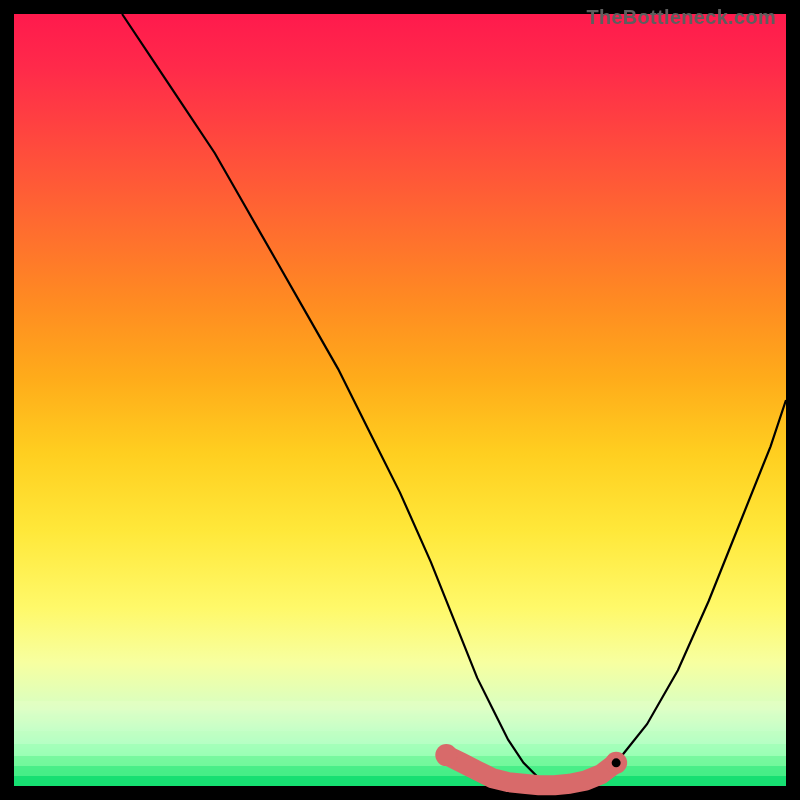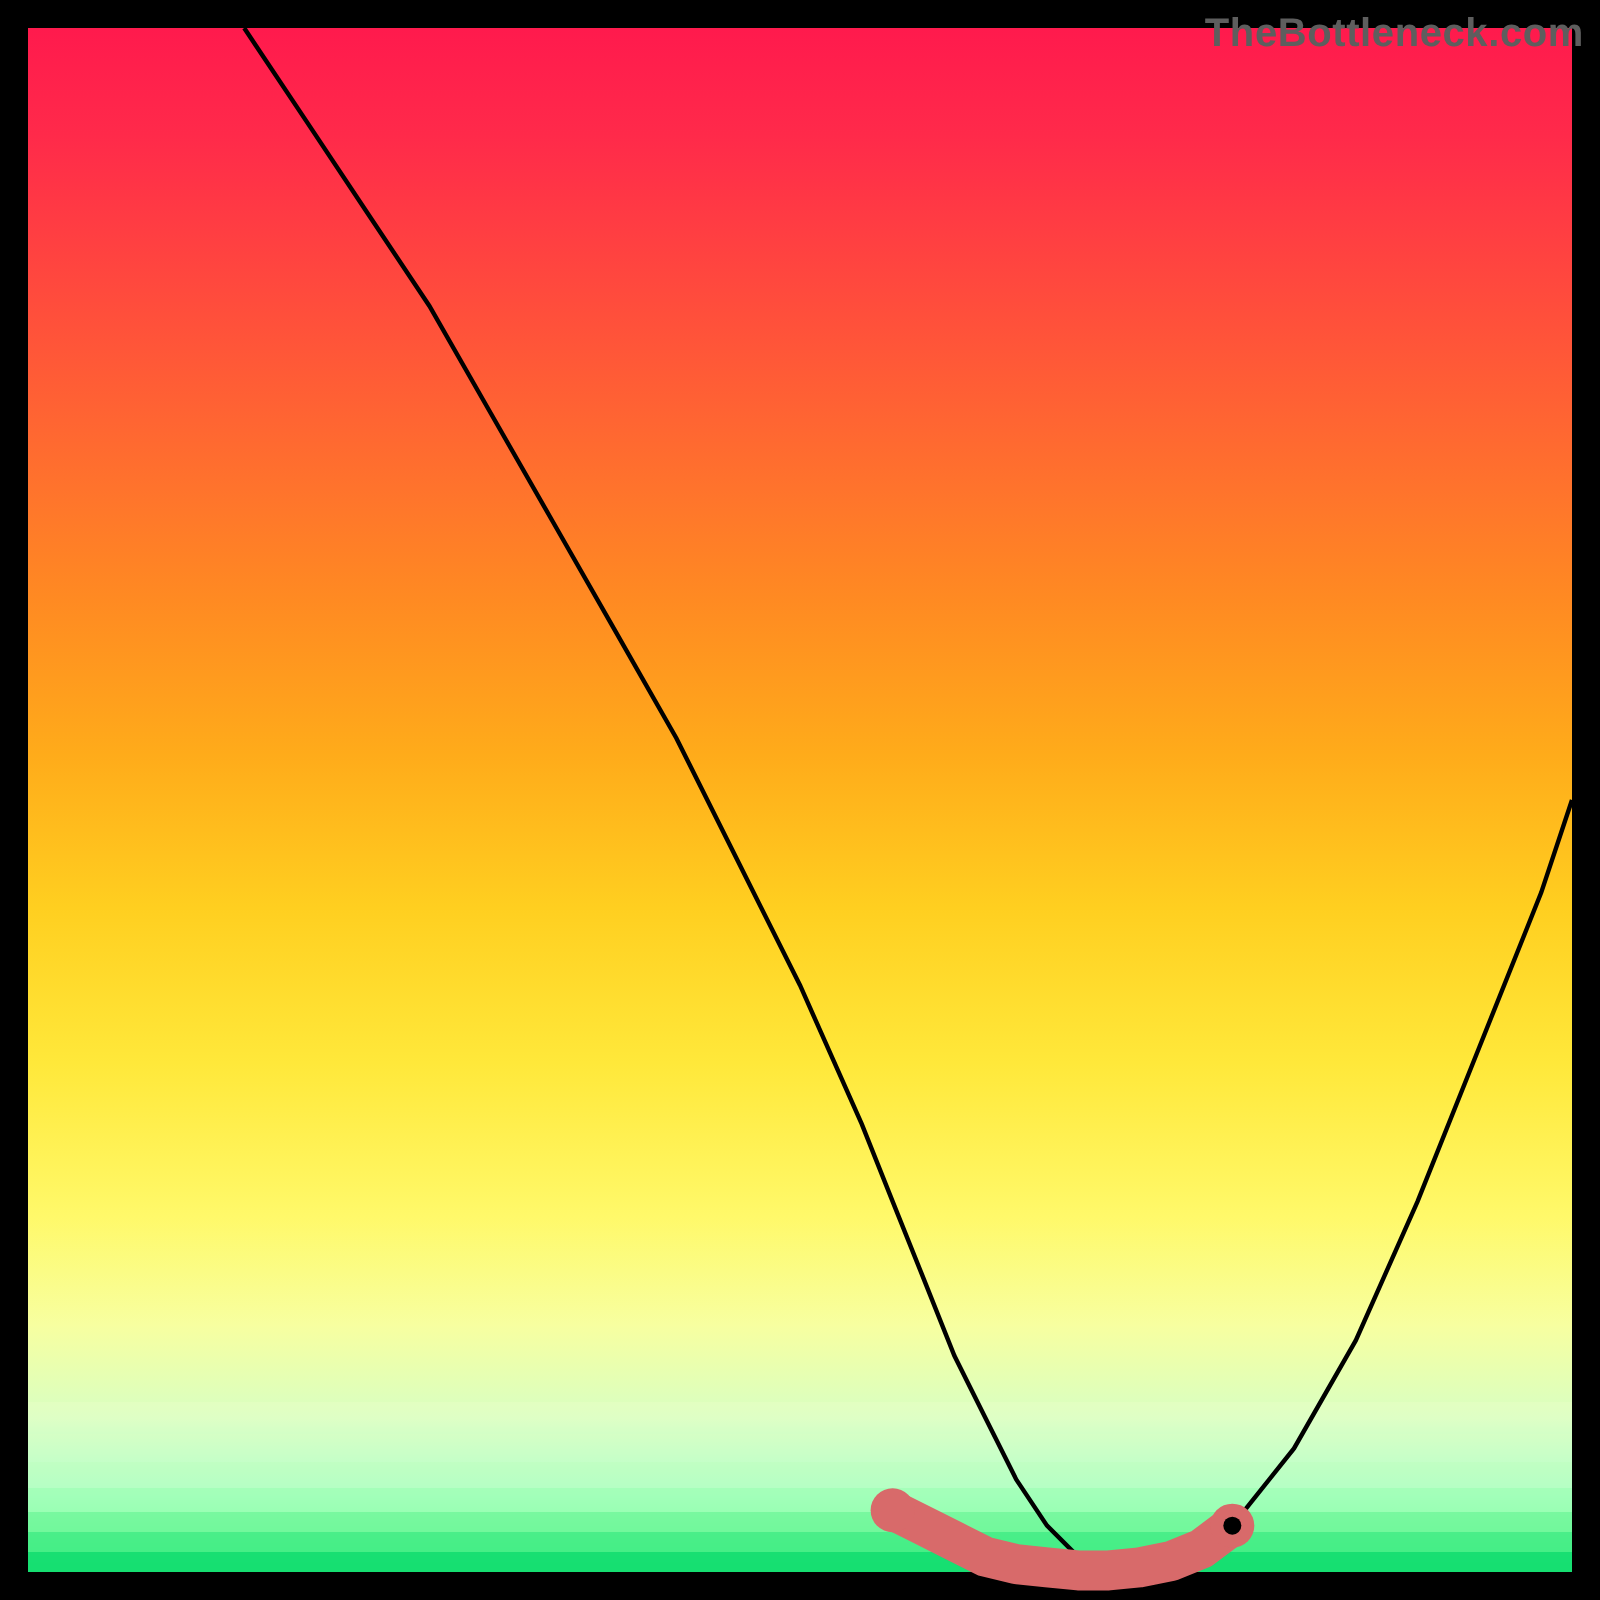--- a/index.html
+++ b/index.html
@@ -63,21 +63,21 @@
   .b1 { bottom: 0px;  height: 10px; background: rgba(20,220,110,0.9); }
   .b2 { bottom: 10px; height: 10px; background: rgba(70,235,130,0.85); }
   .b3 { bottom: 20px; height: 10px; background: rgba(120,245,150,0.75); }
   .b4 { bottom: 30px; height: 12px; background: rgba(170,255,175,0.65); }
   .b5 { bottom: 42px; height: 13px; background: rgba(210,255,190,0.5); }
   .b6 { bottom: 55px; height: 14px; background: rgba(235,255,200,0.35); }
   .b7 { bottom: 69px; height: 16px; background: rgba(250,255,210,0.2); }
   .watermark {
     position: absolute;
     top: 6px;
-    right: 8px;
+    right: 24px;
     font-size: 20px;
     font-weight: bold;
     color: #5e5e5e;
     letter-spacing: 0.3px;
     user-select: none;
   }
 </style>
 </head>
 <body>
 

